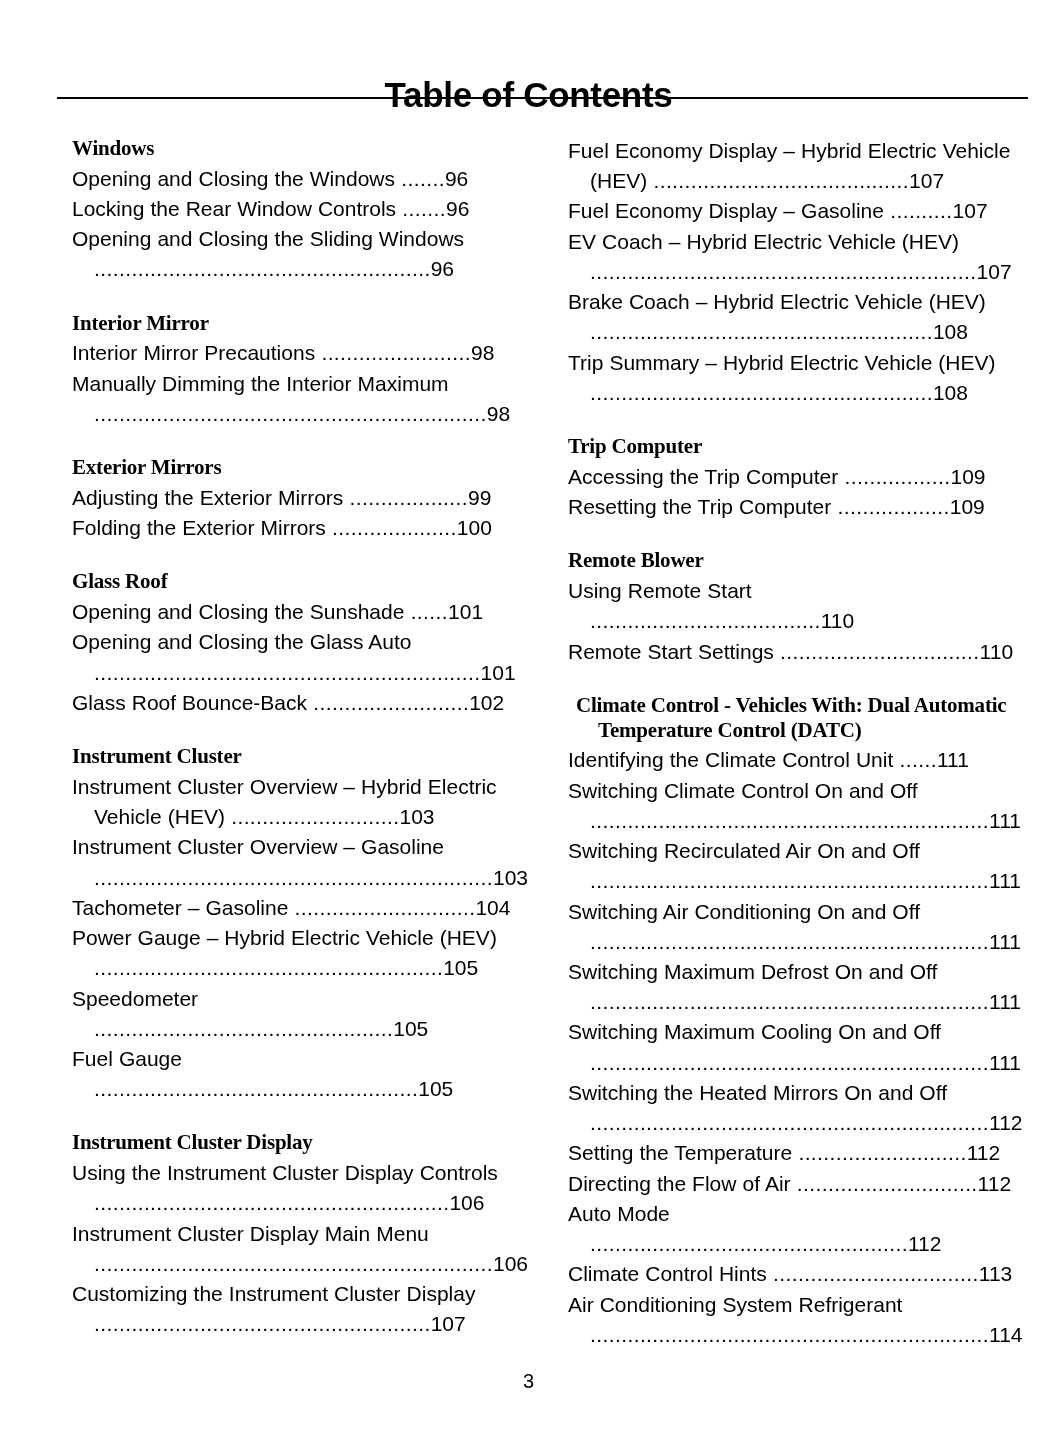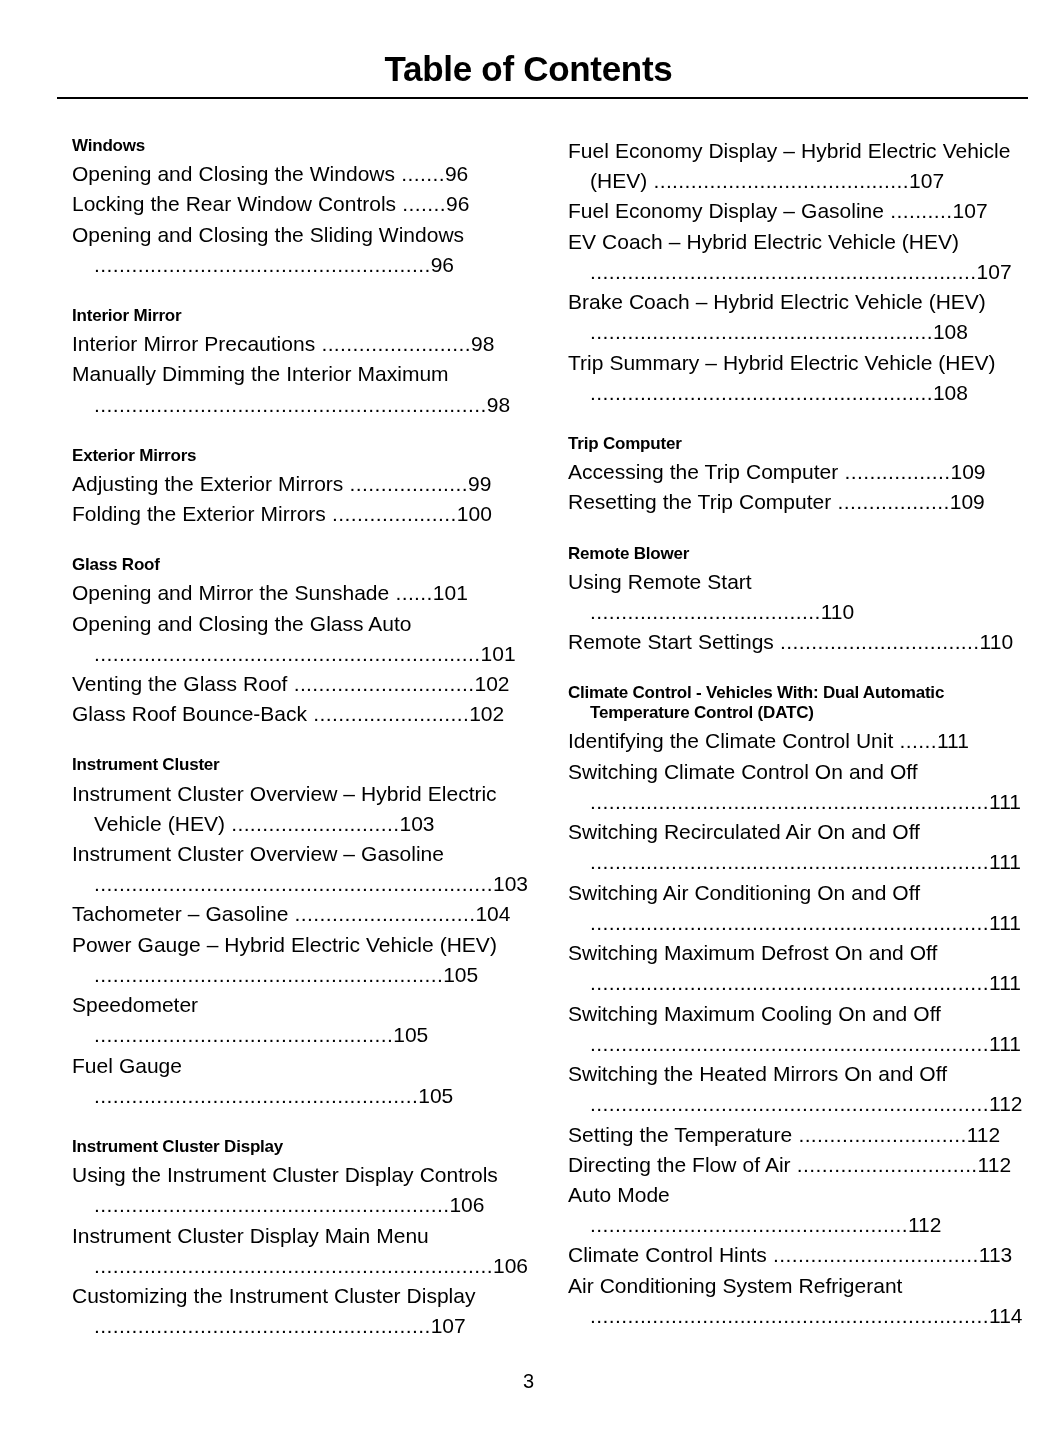--- a/index.html
+++ b/index.html
@@ -17,21 +17,21 @@
   }
 
   .page {
     position: absolute;
     inset: 0;
   }
 
   
   .page-title {
     position: absolute;
-    top: 28px;
+    top: 54px;
     left: 0;
     width: 1057px;
     text-align: center;
     font-size: 35px;
     font-weight: bold;
     letter-spacing: -0.3px;
     line-height: 1;
   }
   .title-rule {
     position: absolute;
@@ -51,31 +51,33 @@
   }
   .col {
     position: absolute;
     top: 0;
   }
   .col-left  { left: 72px;  width: 448px; }
   .col-right { left: 568px; width: 450px; }
 
   
   .sec-heading {
-    font-size: 17px;
+    font-size: 21px;
     font-weight: bold;
     line-height: 1.18;
     letter-spacing: -0.2px;
     margin: 0 0 3px 0;
     padding-left: 0;
     text-indent: 0;
+    font-family: Liberation Serif, serif;
   }
   .sec-heading.wrapped {
     padding-left: 22px;
     text-indent: -22px;
+    margin-left: 8px;
   }
   .section + .section { margin-top: 26px; }
 
   
   .entry {
     font-size: 21px;
     line-height: 1.44;
     margin: 0;
     padding-left: 22px;
     text-indent: -22px;
@@ -122,23 +124,22 @@
           <div class="entry"><span class="etitle">Interior Mirror Precautions</span><span class="leader"> ........................</span><span class="pnum">98</span></div>
           <div class="entry"><span class="etitle">Manually Dimming the Interior Maximum</span><span class="leader"> ...............................................................</span><span class="pnum">98</span></div>
         </div>
         <div class="section">
           <div class="sec-heading">Exterior Mirrors</div>
           <div class="entry"><span class="etitle">Adjusting the Exterior Mirrors</span><span class="leader"> ...................</span><span class="pnum">99</span></div>
           <div class="entry"><span class="etitle">Folding the Exterior Mirrors</span><span class="leader"> ....................</span><span class="pnum">100</span></div>
         </div>
         <div class="section">
           <div class="sec-heading">Glass Roof</div>
-          <div class="entry"><span class="etitle">Opening and Mirror the Sunshade</span><span class="leader"> ......</span><span class="pnum">101</span></div>
+          <div class="entry"><span class="etitle">Opening and Closing the Sunshade</span><span class="leader"> ......</span><span class="pnum">101</span></div>
           <div class="entry"><span class="etitle">Opening and Closing the Glass Auto</span><span class="leader"> ..............................................................</span><span class="pnum">101</span></div>
-          <div class="entry"><span class="etitle">Venting the Glass Roof</span><span class="leader"> .............................</span><span class="pnum">102</span></div>
           <div class="entry"><span class="etitle">Glass Roof Bounce-Back</span><span class="leader"> .........................</span><span class="pnum">102</span></div>
         </div>
         <div class="section">
           <div class="sec-heading">Instrument Cluster</div>
           <div class="entry"><span class="etitle">Instrument Cluster Overview – Hybrid Electric Vehicle (HEV)</span><span class="leader"> ...........................</span><span class="pnum">103</span></div>
           <div class="entry"><span class="etitle">Instrument Cluster Overview – Gasoline</span><span class="leader"> ................................................................</span><span class="pnum">103</span></div>
           <div class="entry"><span class="etitle">Tachometer – Gasoline</span><span class="leader"> .............................</span><span class="pnum">104</span></div>
           <div class="entry"><span class="etitle">Power Gauge – Hybrid Electric Vehicle (HEV)</span><span class="leader"> ........................................................</span><span class="pnum">105</span></div>
           <div class="entry"><span class="etitle">Speedometer</span><span class="leader"> ................................................</span><span class="pnum">105</span></div>
           <div class="entry"><span class="etitle">Fuel Gauge</span><span class="leader"> ....................................................</span><span class="pnum">105</span></div>

